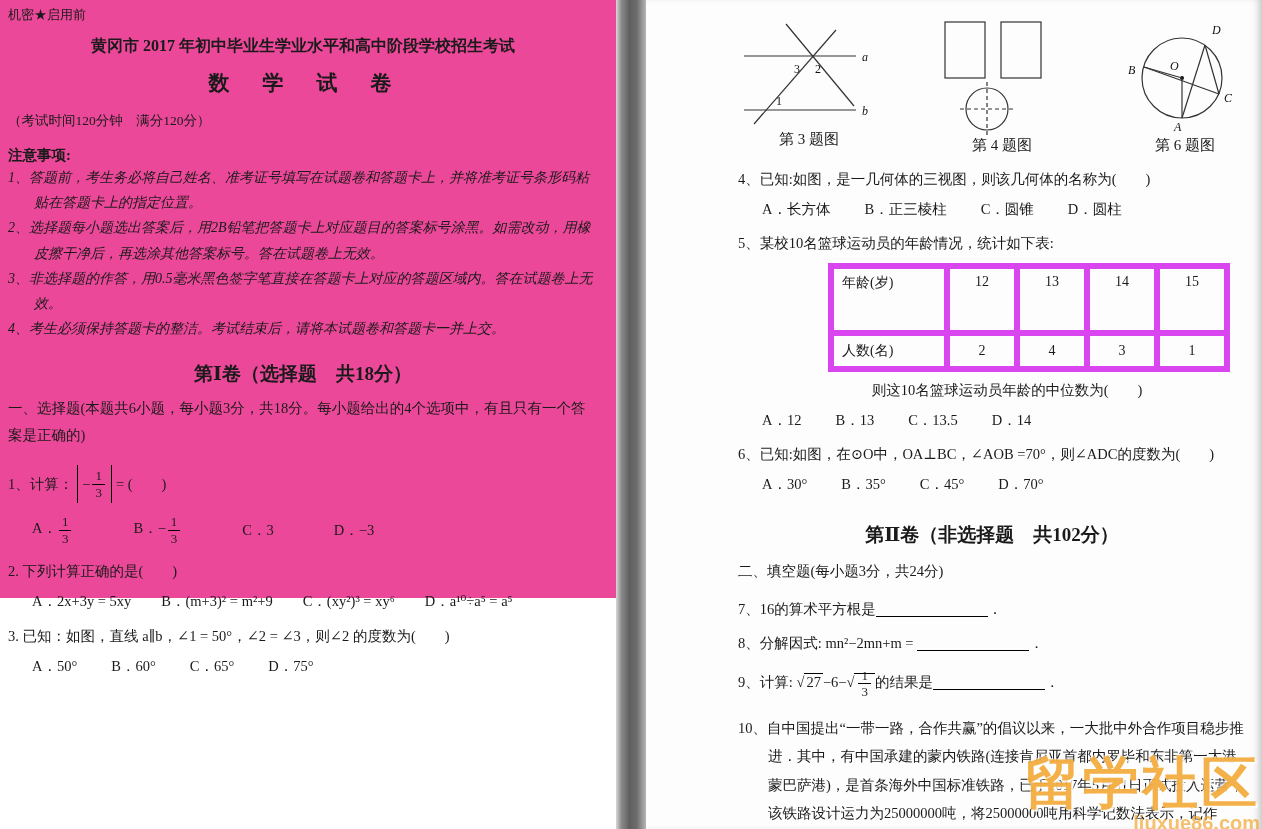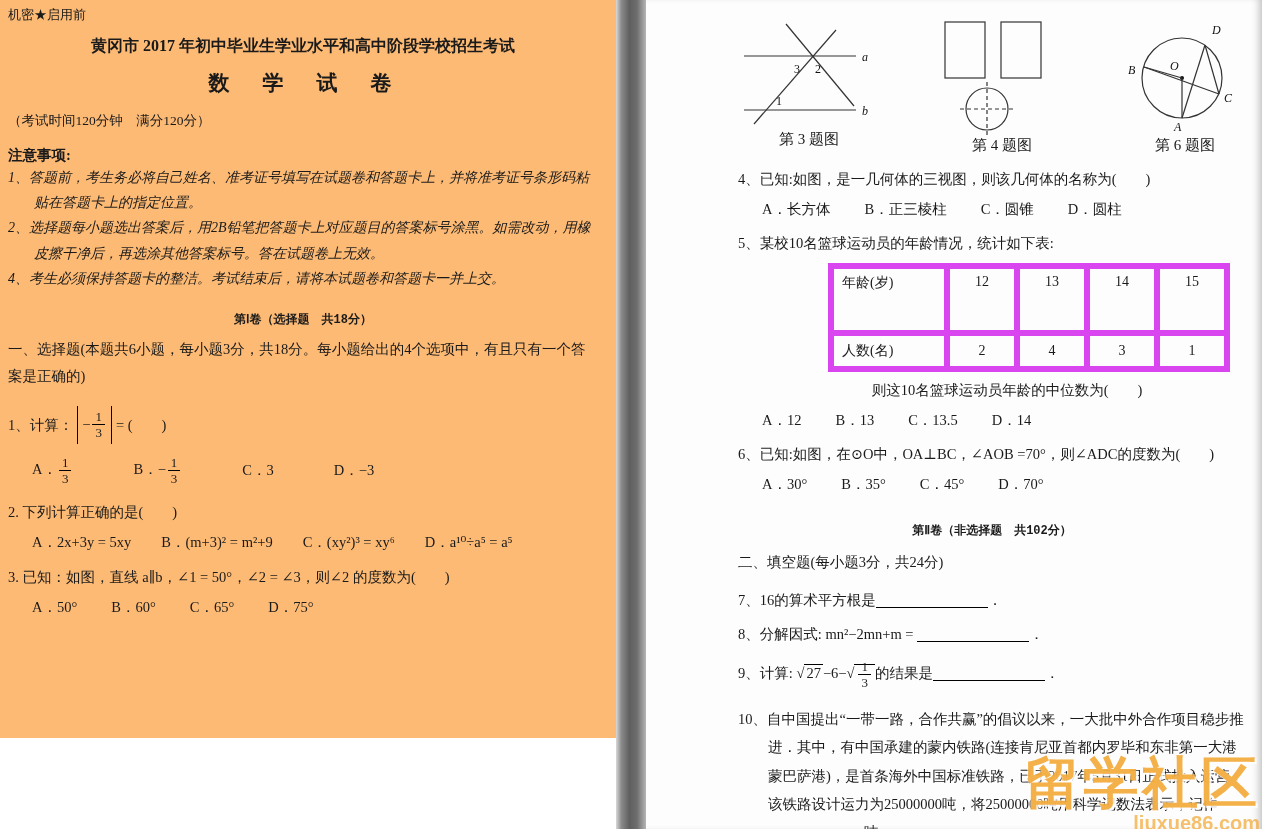--- a/index.html
+++ b/index.html
@@ -1,30 +1,30 @@
 <!DOCTYPE html>
 <html><head>
 <meta charset="utf-8">
 <style>
   html,body{margin:0;padding:0;width:1262px;height:829px;overflow:hidden;background:#fff;
     font-family:"Liberation Serif","DejaVu Serif",serif;color:#1a1a1a;}
   .spread{display:flex;width:1262px;height:829px;}
   
-  .page-left{width:616px;height:738px;padding:6px 18px 0 8px;box-sizing:border-box;background:#fdba74;}
+  .page-left{width:616px;height:598px;padding:6px 18px 0 8px;box-sizing:border-box;background:#ec4899;}
   .divider{width:30px;height:829px;background:linear-gradient(90deg,#d8d8d8 0%,#8a8a8a 18%,#5f5f5f 45%,#6e6e6e 70%,#b5b5b5 100%);flex:0 0 auto;}
   .page-right{flex:1;height:829px;position:relative;box-sizing:border-box;background:#fdfdfd;
     padding:14px 16px 0 92px;box-shadow:inset -7px 0 9px -5px rgba(0,0,0,.28);}
   
   .classification{font-size:13px;}
   .title{text-align:center;font-weight:bold;font-size:16px;margin-top:12px;}
   .subject{text-align:center;font-weight:bold;font-size:21px;letter-spacing:6px;margin-top:12px;}
   .exam-info{text-align:left;font-size:13.5px;margin-top:15px;}
   .notice-title{font-size:14.5px;margin-top:16px;font-weight:bold;}
   .notice{font-style:italic;font-size:14px;line-height:1.8;padding-left:26px;text-indent:-26px;}
-  .sec-title{text-align:center;font-weight:bold;font-size:12px;margin-top:20px;font-family:Liberation Mono, monospace;}
+  .sec-title{text-align:center;font-weight:bold;font-size:19px;margin-top:20px;}
   .sec-desc{font-size:14.5px;line-height:1.85;margin-top:8px;}
   .q{font-size:14.5px;margin-top:16px;}
   .opts{display:flex;padding-left:24px;margin-top:11px;font-size:14.5px;align-items:center;}
   .opts-wide>span{margin-right:60px;}
   .opts-mid>span{margin-right:30px;}
   .opts-narrow>span{margin-right:34px;}
   
   .frac{display:inline-block;vertical-align:middle;text-align:center;font-size:13px;line-height:1.2;margin:0 2px;}
   .frac .fnum{display:block;border-bottom:1px solid #000;padding:0 3px;}
   .frac .fden{display:block;padding:0 3px;}
@@ -64,20 +64,21 @@
 
   <div class="page-left">
     <div class="classification">机密★启用前</div>
     <div class="title">黄冈市 2017 年初中毕业生学业水平和高中阶段学校招生考试</div>
     <div class="subject">数　学　试　卷</div>
     <div class="exam-info">（考试时间120分钟　满分120分）</div>
 
     <div class="notice-title">注意事项:</div>
     <div class="notice"><span>1、</span><span>答题前，考生务必将自己姓名、准考证号填写在试题卷和答题卡上，并将准考证号条形码粘贴在答题卡上的指定位置。</span></div>
     <div class="notice"><span>2、</span><span>选择题每小题选出答案后，用2B铅笔把答题卡上对应题目的答案标号涂黑。如需改动，用橡皮擦干净后，再选涂其他答案标号。答在试题卷上无效。</span></div>
+    <div class="notice"><span>3、</span><span>非选择题的作答，用0.5毫米黑色签字笔直接在答题卡上对应的答题区域内。答在试题卷上无效。</span></div>
     <div class="notice"><span>4、</span><span>考生必须保持答题卡的整洁。考试结束后，请将本试题卷和答题卡一并上交。</span></div>
 
     <div class="sec-title">第Ⅰ卷（选择题　共18分）</div>
     <div class="sec-desc">一、选择题(本题共6小题，每小题3分，共18分。每小题给出的4个选项中，有且只有一个答案是正确的)</div>
 
     <div class="q">
       <span>1、计算：</span><span class="absbar">
           <span>−</span>
           <span class="frac">
             <span class="fnum">1</span>

